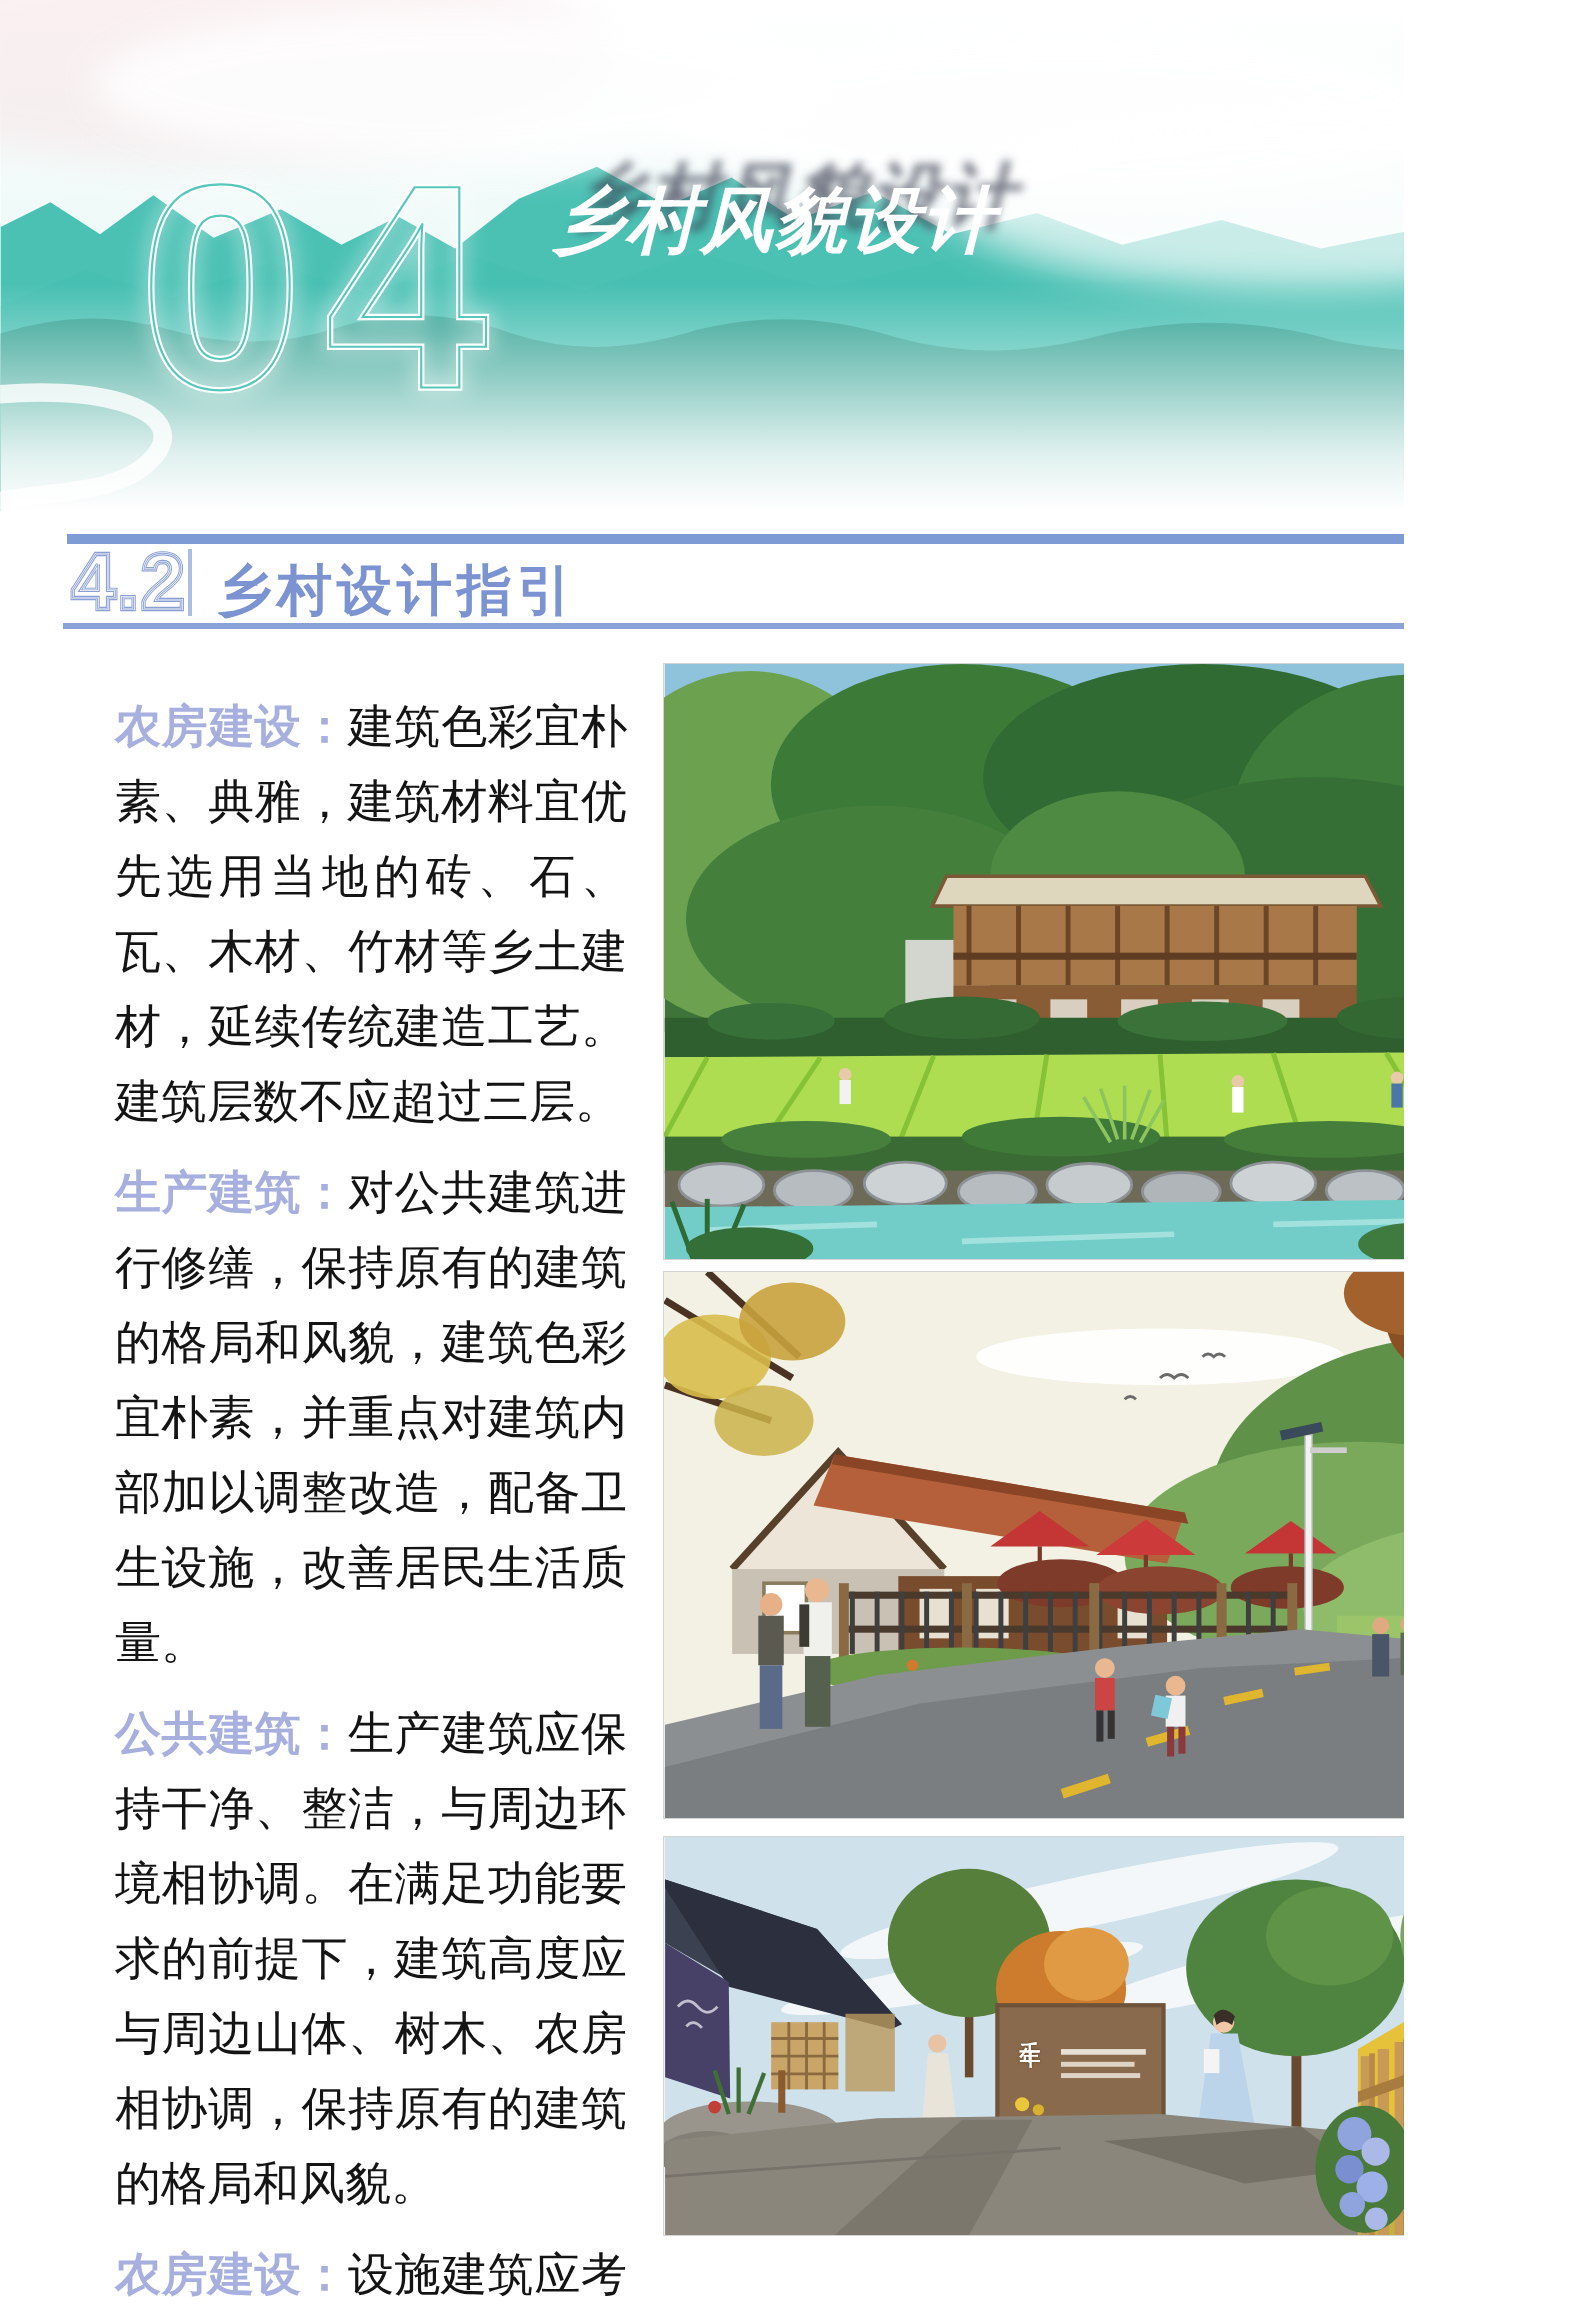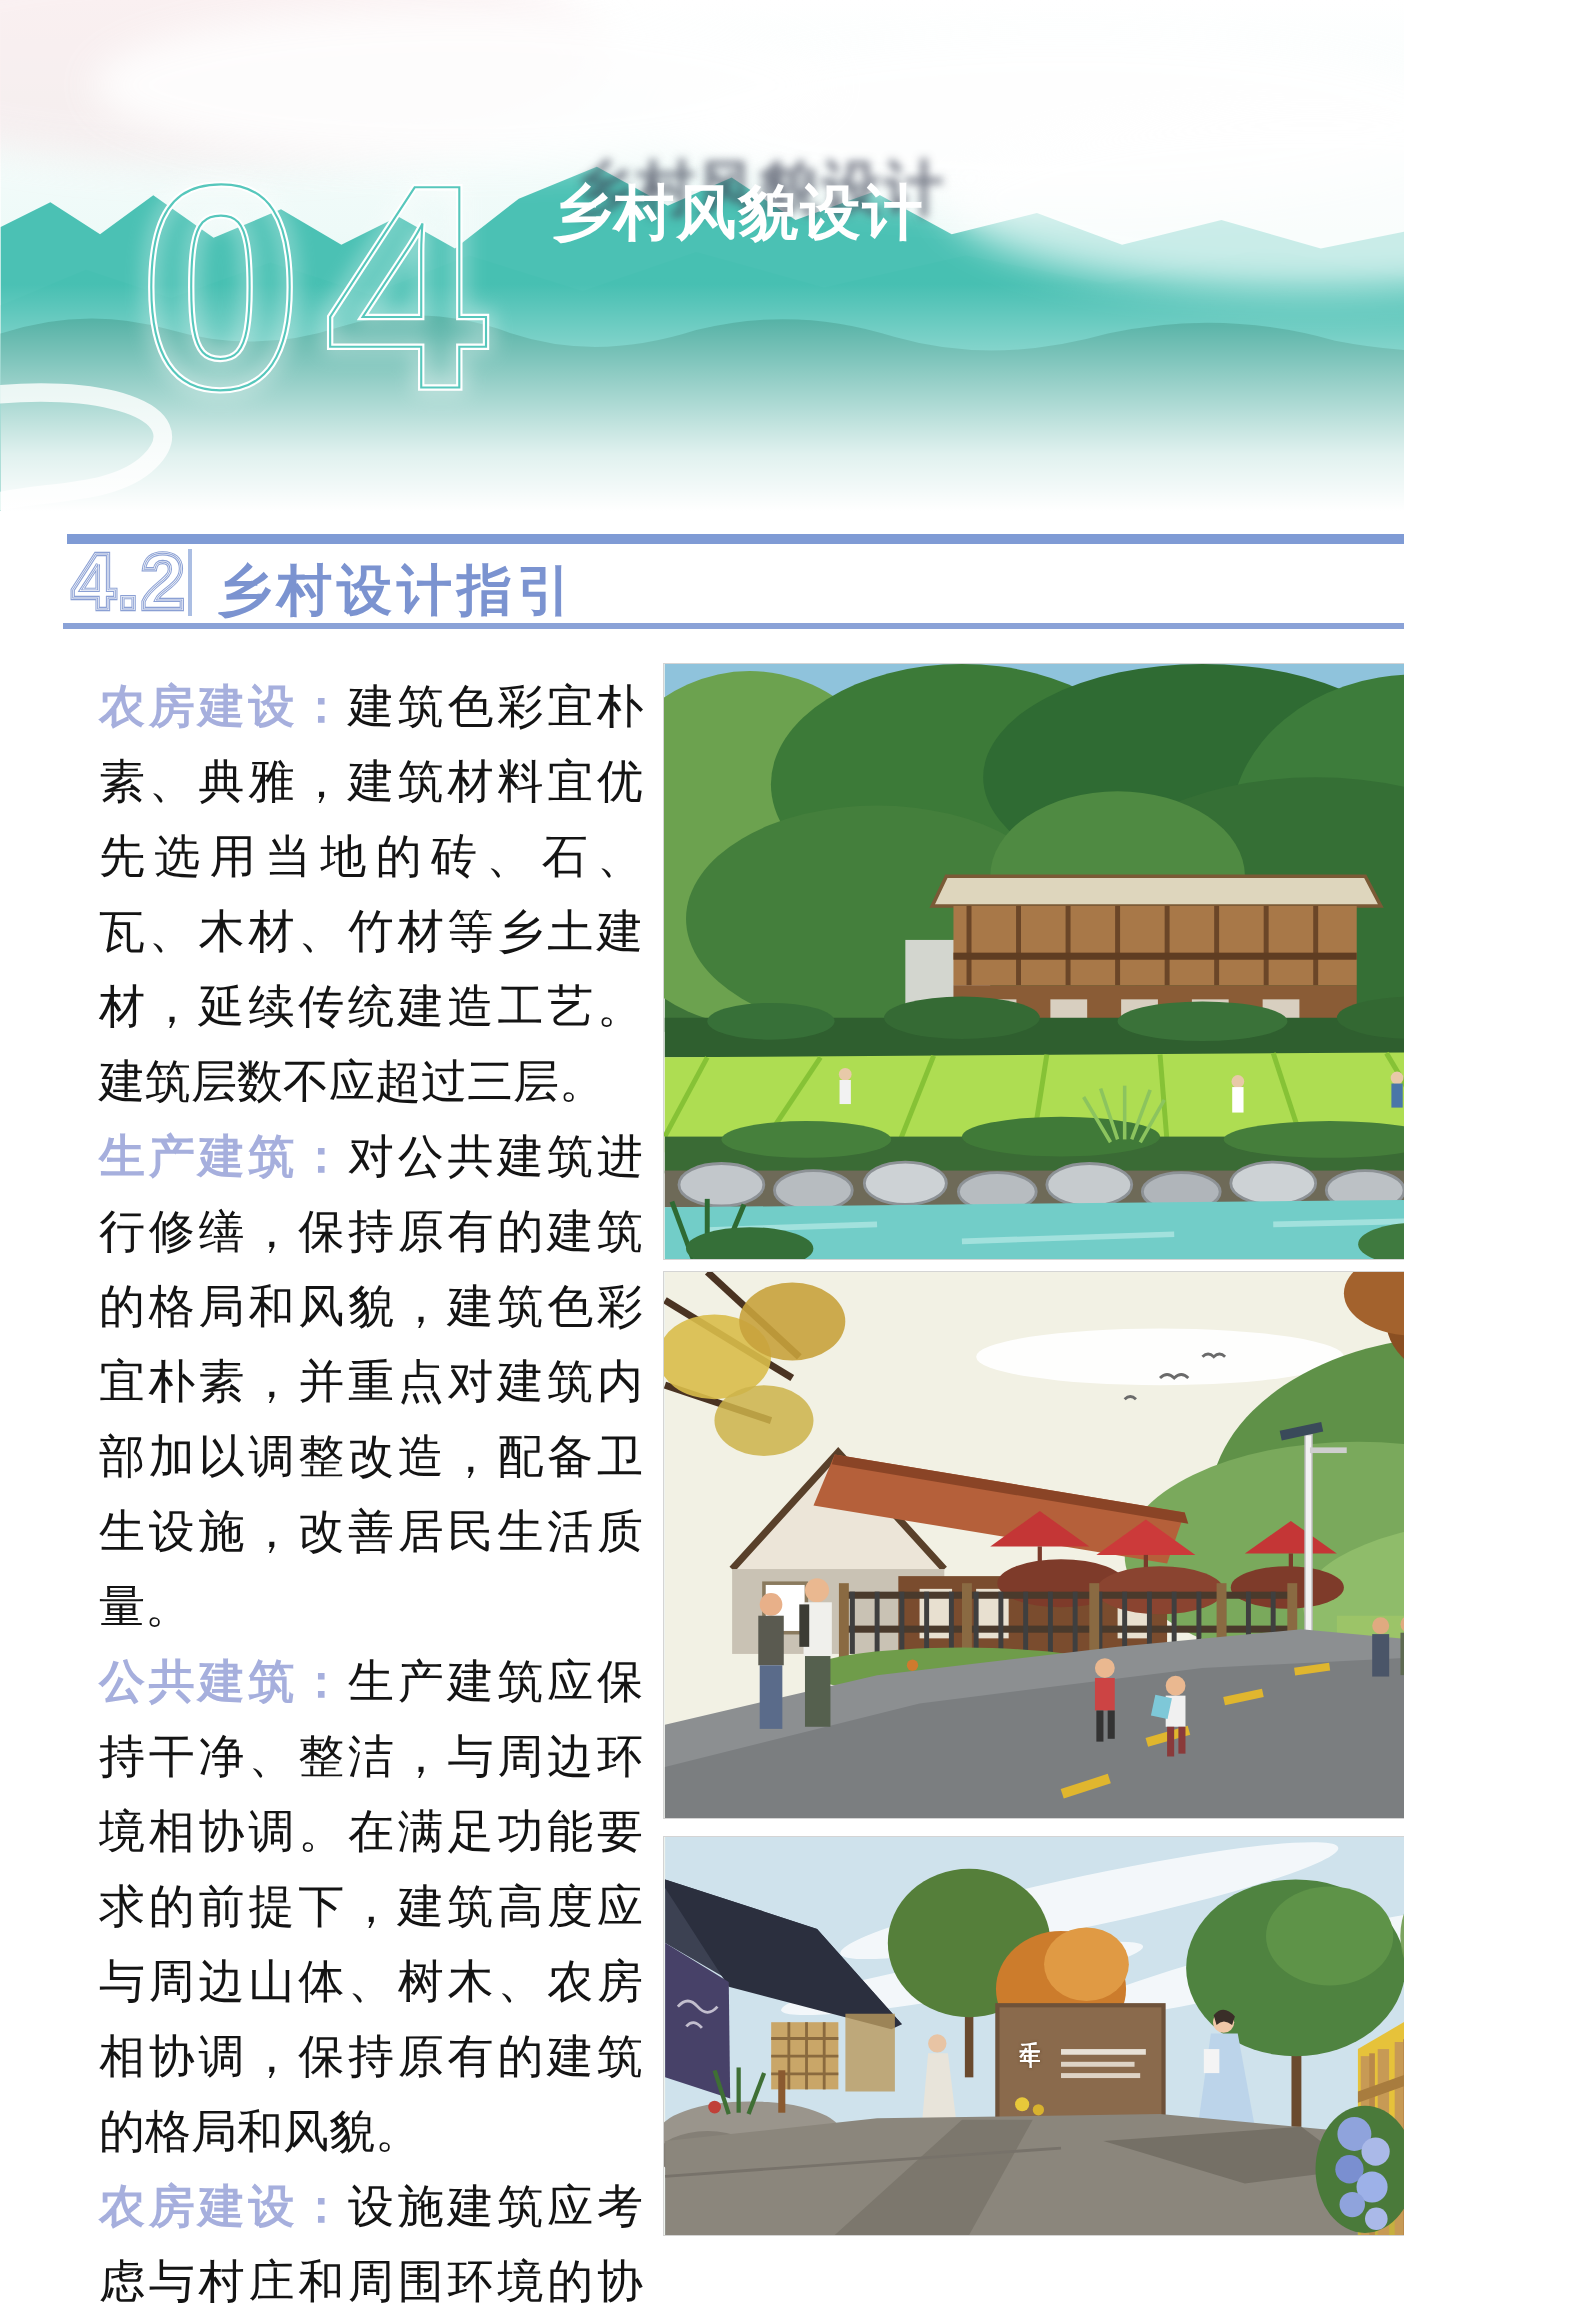--- a/index.html
+++ b/index.html
@@ -1,35 +1,35 @@
 <!DOCTYPE html>
 <html style="font-size:11.4px"><head>
 <meta charset="utf-8">
 <style>
   html,body{margin:0;padding:0;background:#ffffff;}
   .page{position:relative;width:1404px;height:2307px;background:#ffffff;overflow:hidden;
         font-family:"Liberation Sans","DejaVu Sans",sans-serif;}
   
   .hdr{position:absolute;left:0;top:0;width:1594px;height:511px;}
   .hdr svg{display:block;width:1594px;height:511px;}
-  .chapter-title{position:absolute;left:552px;top:173px;font-size:60px;font-weight:bold;
+  .chapter-title{position:absolute;left:552px;top:173px;font-size:72px;font-weight:bold;
         color:#ffffff;letter-spacing:2.1px;white-space:nowrap;
-        text-shadow:21px -24px 8.5px rgba(62,68,86,0.72);}
+        text-shadow:21px -24px 8.5px rgba(62,68,86,0.72);font-style:italic;}
   
   .bar{position:absolute;background:#7f9bd5;}
   .bar-top{left:67px;top:534px;width:1412px;height:10px;}
   .bar-bottom{left:63px;top:623px;width:1418px;height:5.7px;background:#8aa2d7;}
   .sec-num{position:absolute;left:67px;top:540px;width:178px;height:81px;}
   .sec-divider{position:absolute;left:188px;top:549px;width:3.6px;height:67px;background:#abbee3;}
   .sec-title{position:absolute;left:217px;top:554px;font-size:55px;font-weight:bold;
         color:#7b93d0;letter-spacing:5px;white-space:nowrap;}
   
   .copy{position:absolute;left:99px;top:673px;width:544px;font-size:46px;line-height:75px;
         color:#141414;text-align:justify;}
-  .copy p{margin:0;padding:0;font-family:Liberation Mono, monospace;}
+  .copy p{margin:16px;padding:0;}
   .lead{color:#a6afdd;font-weight:bold;}
   
   .imgwrap{position:absolute;left:663px;width:854px;border:0.7px solid #d4d4d4;
         box-sizing:border-box;overflow:hidden;background:#eef3ee;}
   .img1{top:663px;height:597px;}
   .img2{top:1271px;height:548px;}
   .img3{top:1836px;height:400px;}
   .imgwrap svg{display:block;width:100%;height:100%;}
   .sign-text{position:absolute;left:352px;top:186px;writing-mode:vertical-rl;color:#ffffff;
         font-size:21px;font-weight:bold;letter-spacing:7px;text-shadow:0 0 2.8px rgba(90,60,30,.8);}

